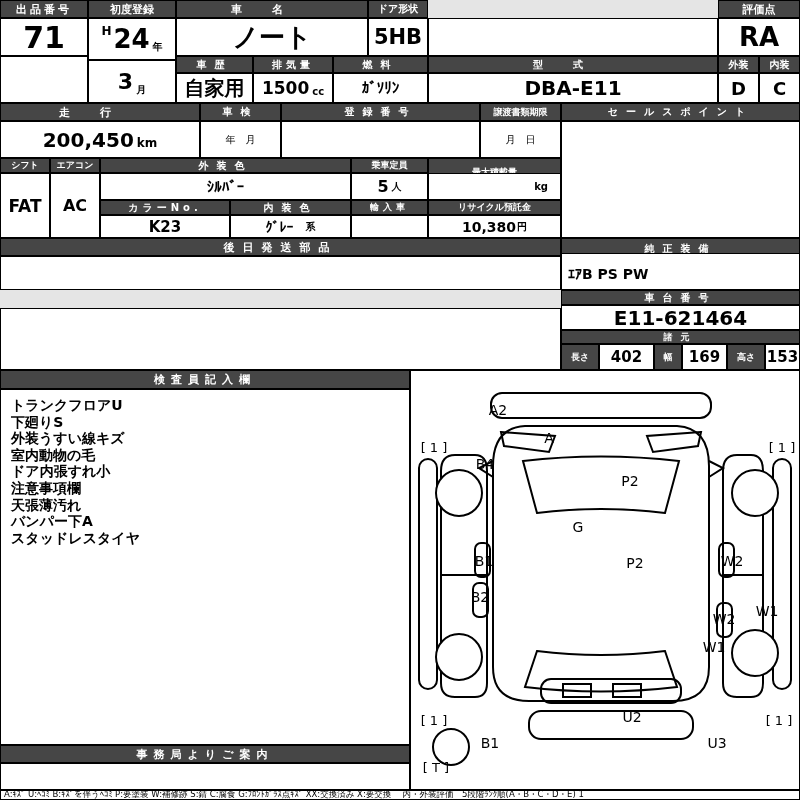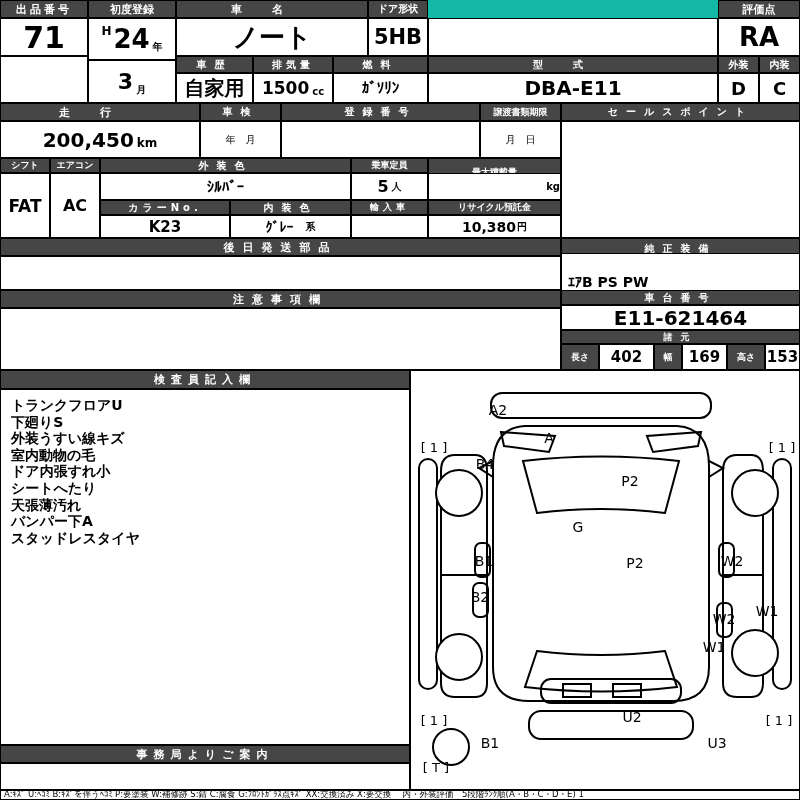--- a/index.html
+++ b/index.html
@@ -1,17 +1,17 @@
 <!DOCTYPE html>
 <html><head>
 <meta charset="utf-8">
 <style>
   html,body{margin:0;padding:0;width:800px;height:800px;overflow:hidden;background:#fff;}
   body{font-family:"DejaVu Sans","Liberation Sans",sans-serif;}
-  #sheet{position:relative;width:800px;height:800px;background:#14b8a6;}
+  #sheet{position:relative;width:800px;height:800px;background:#e5e5e5;}
   .cell{position:absolute;border:1px solid #000;background:#fff;display:flex;align-items:center;justify-content:center;color:#000;box-sizing:border-box;overflow:hidden;}
   .hdr{background:#464646;color:#fff;font-size:11px;font-weight:bold;letter-spacing:3px;line-height:1;}
   .val{font-weight:bold;}
   .sp0{letter-spacing:0;}
   .sp6{letter-spacing:6px;}
   .sp8{letter-spacing:8px;}
   .sp14{letter-spacing:14px;}
   .sp30{letter-spacing:30px;}
   .fs9{font-size:9px;}
   .fs10{font-size:10px;}
@@ -104,21 +104,21 @@
   <div class="cell hdr sp8 fs10" style="left:100px;top:158px;width:251px;height:15px">外装色</div>
   <div class="cell val" style="left:100px;top:173px;width:251px;height:27px;font-size:15px">ｼﾙﾊﾞｰ</div>
 
   <div class="cell hdr sp0 fs9" style="left:351px;top:158px;width:77px;height:15px">乗車定員</div>
   <div class="cell val" style="left:351px;top:173px;width:77px;height:27px">
     <span style="font-size:16px">5</span>
     <span class="u">人</span>
   </div>
 
   <div class="cell hdr sp0 fs9" style="left:428px;top:158px;width:133px;height:28px">最大積載量</div>
-  <div class="cell val" style="left:428px;top:173px;width:133px;height:27px;justify-content:flex-end;">
+  <div class="cell val" style="left:428px;top:173px;width:133px;height:27px;justify-content:flex-end;padding-right:12px">
     <span style="font-size:14px"></span>
     <span style="font-size:10px">kg</span>
   </div>
 
   <div class="cell hdr fs10" style="left:100px;top:200px;width:130px;height:15px;letter-spacing:4px">カラーNo.</div>
   <div class="cell val" style="left:100px;top:215px;width:130px;height:23px;font-size:15px">K23</div>
 
   <div class="cell hdr sp8 fs10" style="left:230px;top:200px;width:121px;height:15px">内装色</div>
   <div class="cell val" style="left:230px;top:215px;width:121px;height:23px">
     <span style="font-size:14px">ｸﾞﾚｰ</span>
@@ -131,23 +131,22 @@
   <div class="cell hdr sp0 fs9" style="left:428px;top:200px;width:133px;height:15px">リサイクル預託金</div>
   <div class="cell val" style="left:428px;top:215px;width:133px;height:23px">
     <span style="font-size:14px">10,380</span>
     <span style="font-size:10px;margin-left:1px">円</span>
   </div>
 
   <div class="cell hdr sp8" style="left:0;top:238px;width:561px;height:18px">後日発送部品</div>
   <div class="cell" style="left:0;top:256px;width:561px;height:34px"></div>
 
   <div class="cell hdr sp8 fs10" style="left:561px;top:238px;width:239px;height:22px">純正装備</div>
-  <div class="cell val" style="left:561px;top:253px;width:239px;height:37px;justify-content:flex-start;align-items:flex-start;padding:20px 6px;font-size:14px">ｴｱB PS PW</div>
-
-  <div class="cell hdr sp8" style="left:0;top:290px;width:561px;height:18px">注意事項欄</div>
+  <div class="cell val" style="left:561px;top:253px;width:239px;height:37px;justify-content:flex-start;align-items:flex-start;padding:12px 6px;font-size:14px">ｴｱB PS PW</div>
+
   <div class="cell" style="left:0;top:308px;width:561px;height:62px"></div>
 
   <div class="cell hdr sp8 fs10" style="left:561px;top:290px;width:239px;height:15px">車台番号</div>
   <div class="cell val" style="left:561px;top:305px;width:239px;height:25px;font-size:20px">E11-621464</div>
 
   <div class="cell hdr sp8 fs9" style="left:561px;top:330px;width:239px;height:14px">諸元</div>
   <div class="cell hdr sp0 fs9" style="left:561px;top:344px;width:38px;height:26px">長さ</div>
   <div class="cell val" style="left:599px;top:344px;width:55px;height:26px;font-size:15px">402</div>
   <div class="cell hdr sp0 fs9" style="left:654px;top:344px;width:28px;height:26px">幅</div>
   <div class="cell val" style="left:682px;top:344px;width:45px;height:26px;font-size:15px">169</div>
@@ -155,21 +154,21 @@
   <div class="cell val" style="left:765px;top:344px;width:35px;height:26px;font-size:15px">153</div>
 
   <div class="cell hdr sp6" style="left:0;top:370px;width:410px;height:19px">検査員記入欄</div>
   <div class="cell" id="inspector-box" style="left:0;top:389px;width:410px;height:356px">
     <div>
         <div class="note-line">トランクフロアU</div>
         <div class="note-line">下廻りS</div>
         <div class="note-line">外装うすい線キズ</div>
         <div class="note-line">室内動物の毛</div>
         <div class="note-line">ドア内張すれ小</div>
-        <div class="note-line">シートへたり</div>
+        <div class="note-line">注意事項欄</div>
         <div class="note-line">天張薄汚れ</div>
         <div class="note-line">バンパー下A</div>
         <div class="note-line">スタッドレスタイヤ</div>
       </div>
   </div>
 
   <div class="cell hdr sp6" style="left:0;top:745px;width:410px;height:18px">事務局よりご案内</div>
   <div class="cell" style="left:0;top:763px;width:410px;height:27px"></div>
 
   <div class="cell" id="diagram" style="left:410px;top:370px;width:390px;height:420px">

